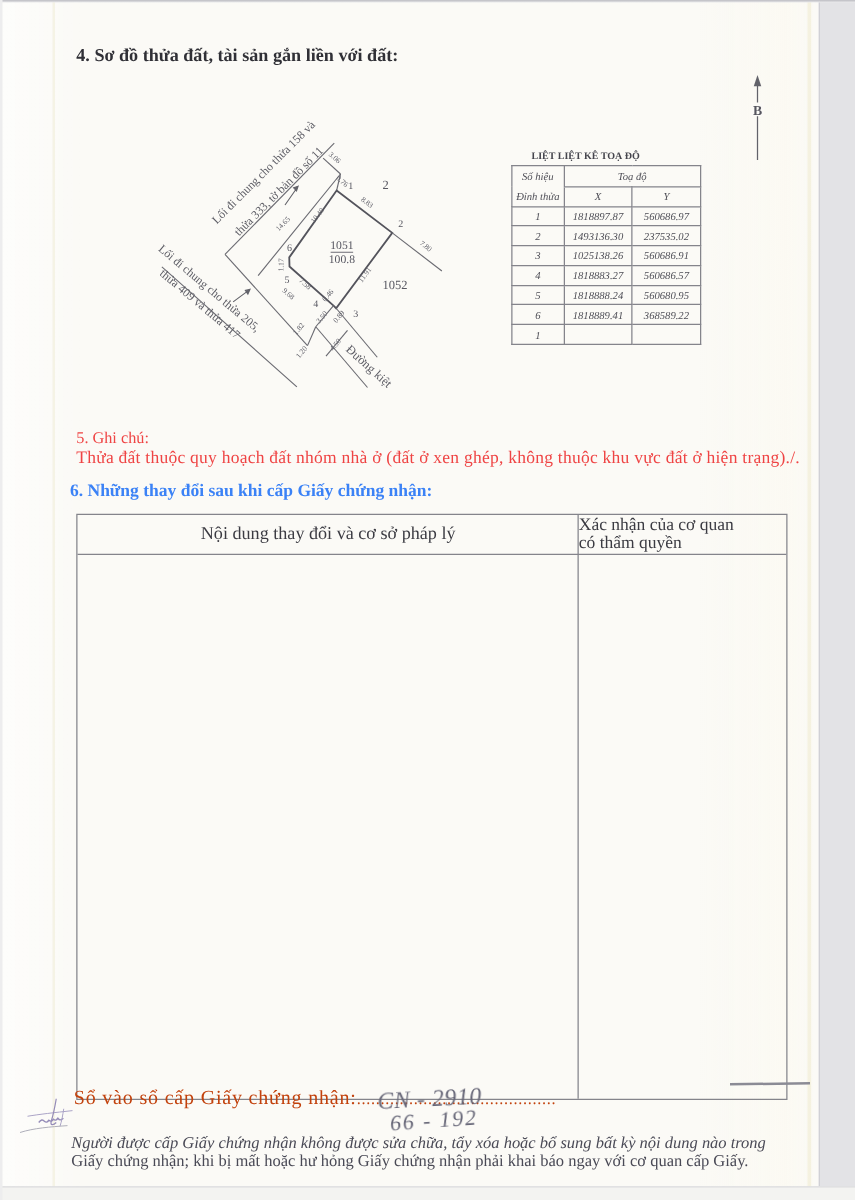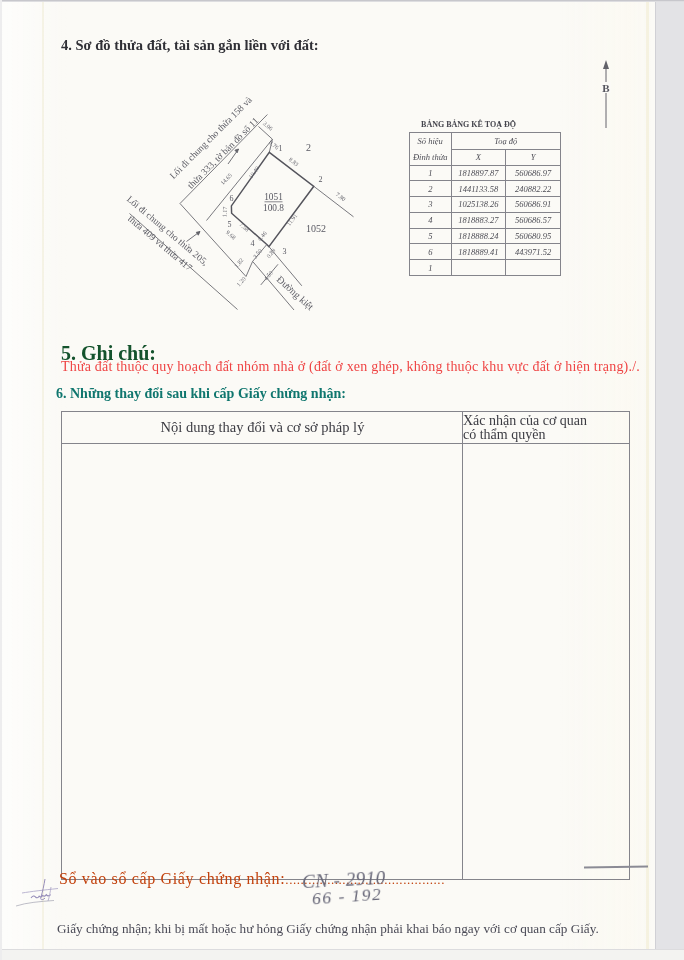--- a/index.html
+++ b/index.html
@@ -106,76 +106,76 @@
   </g>
 </svg>
 
 <svg class="abs" style="left:596px;top:56px;filter:blur(0.2px)" width="22" height="78" viewBox="0 0 22 78">
   <line x1="10" y1="8" x2="10" y2="72" stroke="#62626a" stroke-width="1"></line>
   <path d="M10,4 l-3,9 l6,0 z" fill="#62626a"></path>
   <rect x="5" y="26" width="10" height="11" fill="#fbfaf6"></rect>
   <text x="10" y="36" font-size="11" font-weight="bold" fill="#55555e" text-anchor="middle" font-family="Liberation Serif, serif">B</text>
 </svg>
 
-<div class="abs" style="left:393px;top:120px;width:151px;text-align:center;font-weight:bold;font-size:8px;color:#45454d">BẢNG BẢNG KÊ TOẠ ĐỘ</div>
+<div class="abs" style="left:393px;top:120px;width:151px;text-align:center;font-weight:bold;font-size:8px;color:#45454d">LIỆT LIỆT KÊ TOẠ ĐỘ</div>
 
 <table id="ctab" class="abs" style="left:409px;top:132px;border-collapse:collapse;table-layout:fixed;width:149px" cellspacing="0">
   <tbody>
         <tr style="height:16.5px">
     <td style="width:40.5px;border-bottom:none">Số hiệu</td>
     <td colspan="2" style="width:108.5px">Toạ độ</td>
   </tr>
   <tr style="height:16px">
     <td style="border-top:none">Đỉnh thửa</td>
     <td style="width:54px">X</td>
     <td style="width:54.5px">Y</td>
   </tr>
   <tr style="height:15.8px">
           <td>1</td>
           <td>1818897.87</td>
           <td>560686.97</td>
         </tr>
   <tr style="height:15.8px">
           <td>2</td>
-          <td>1441133.58</td>
-          <td>240882.22</td>
+          <td>1493136.30</td>
+          <td>237535.02</td>
         </tr>
   <tr style="height:15.8px">
           <td>3</td>
           <td>1025138.26</td>
           <td>560686.91</td>
         </tr>
   <tr style="height:15.8px">
           <td>4</td>
           <td>1818883.27</td>
           <td>560686.57</td>
         </tr>
   <tr style="height:15.8px">
           <td>5</td>
           <td>1818888.24</td>
           <td>560680.95</td>
         </tr>
   <tr style="height:15.8px">
           <td>6</td>
           <td>1818889.41</td>
-          <td>443971.52</td>
+          <td>368589.22</td>
         </tr>
   <tr style="height:15.8px">
           <td>1</td>
           <td></td>
           <td></td>
         </tr>
 </tbody>
     </table>
 
-<div class="abs" style="left:61px;top:341.5px;font-weight:bold;font-size:20px;color:#14532d">5. Ghi chú:</div>
+<div class="abs" style="left:61px;top:341.5px;font-weight:normal;font-size:13px;color:#ef4444">5. Ghi chú:</div>
 
 <div class="abs" style="left:61px;top:358.5px;font-size:14px;letter-spacing:0.2px;white-space:nowrap;color:#ef4444">Thửa đất thuộc quy hoạch đất nhóm nhà ở (đất ở xen ghép, không thuộc khu vực đất ở hiện trạng)./.</div>
 
-<div class="abs" style="left:56px;top:386px;font-weight:bold;font-size:14px;color:#0f766e">6. Những thay đổi sau khi cấp Giấy chứng nhận:</div>
+<div class="abs" style="left:56px;top:386px;font-weight:bold;font-size:14px;color:#3b82f6">6. Những thay đổi sau khi cấp Giấy chứng nhận:</div>
 
 <div class="abs" style="left:61px;top:411px;width:567px;height:466.5px;border:1px solid #84848b">
 
   <div class="abs" style="left:400px;top:0;width:1px;height:466.5px;background:#84848b"></div>
 
   <div class="abs" style="left:0;top:31px;width:567px;height:1px;background:#84848b"></div>
 
   <div class="abs" style="left:0;top:7px;width:401px;text-align:center;font-size:14.5px;color:#3b3b42">Nội dung thay đổi và cơ sở pháp lý</div>
 
   <div class="abs" style="left:401px;top:2px;width:166px;text-align:left;font-size:14px;color:#3b3b42;line-height:13.5px">Xác nhận của cơ quan<br>có thẩm quyền</div>
@@ -190,15 +190,16 @@
 <div class="abs" style="left:312px;top:886px;font-size:17.5px;color:#666677;transform:rotate(-4deg);font-style:italic;letter-spacing:1.5px;filter:blur(0.3px);white-space:nowrap">66 - 192</div>
 
 <svg class="abs" style="left:16px;top:876px;filter:blur(0.35px)" width="52" height="38" viewBox="0 0 52 38">
   <path d="M6,17 C15,15.5 28,14 42,12.5" stroke="#aaa3c6" stroke-width="0.8" fill="none"></path>
   <path d="M29,3 C28,9 26.5,16 25,21 C24,24.5 26.5,24.5 29,22" stroke="#958cb8" stroke-width="1" fill="none"></path>
   <path d="M15,22 q2.5,-3.5 4.5,-1 q1.8,1.8 3.6,-0.8 q1.8,1.8 3.6,-0.8 q1.8,1.8 3.6,-0.8 q1.8,2.6 4.4,0" stroke="#958cb8" stroke-width="1.1" fill="none"></path>
   <path d="M35,11 C34.2,16 33.4,21 32,25" stroke="#aaa3c6" stroke-width="0.8" fill="none"></path>
   <path d="M0,30 C11,26.5 24,25.5 38,24.5" stroke="#a2a2b0" stroke-width="0.7" fill="none"></path>
 </svg>
 
+<div class="abs" style="left:57px;top:906px;white-space:nowrap;font-size:13.2px;font-style:italic;color:#4a4a56">Người được cấp Giấy chứng nhận không được sửa chữa, tẩy xóa hoặc bổ sung bất kỳ nội dung nào trong</div>
 <div class="abs" style="left:57px;top:921px;white-space:nowrap;font-size:13.2px;color:#4a4a56">Giấy chứng nhận; khi bị mất hoặc hư hỏng Giấy chứng nhận phải khai báo ngay với cơ quan cấp Giấy.</div>
 
 </div>
 
 </body></html>

